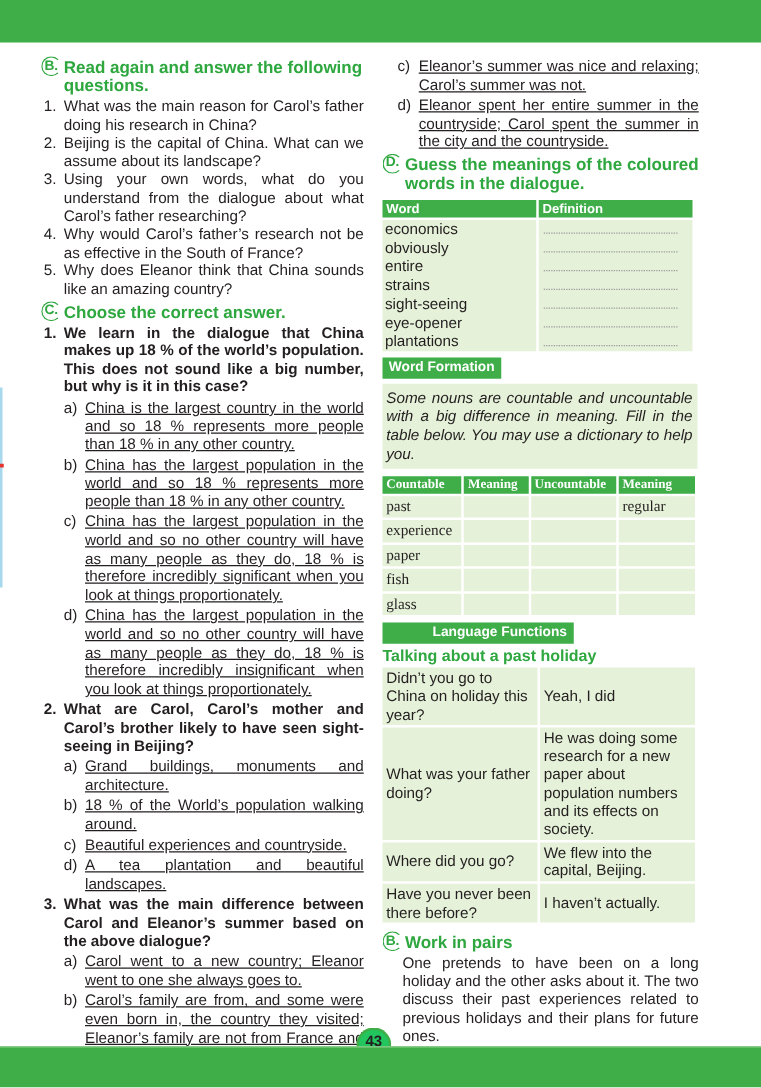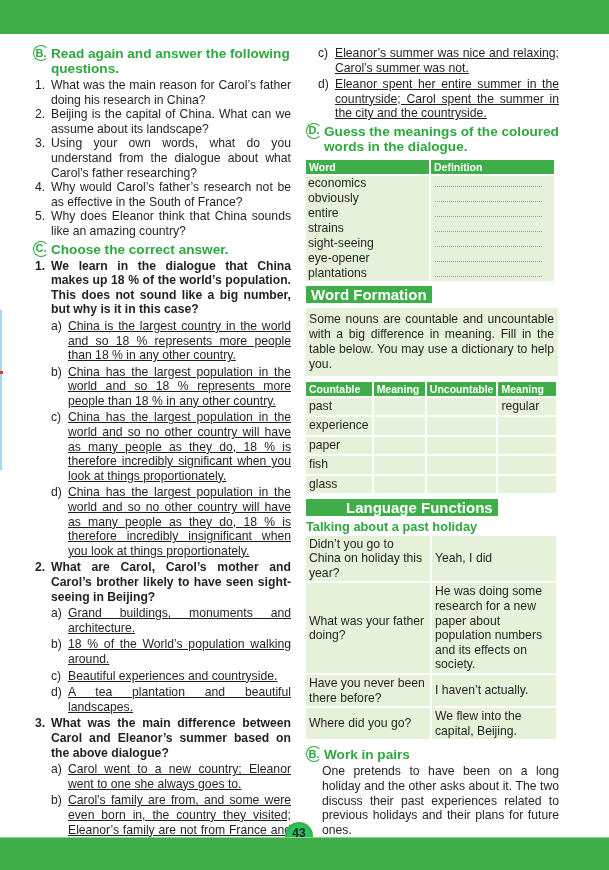--- a/index.html
+++ b/index.html
@@ -28,24 +28,24 @@
   .mb2 { margin-bottom: 2px; }
 
   table { border-collapse: separate; border-spacing: 2px; }
   .tbl-word { width: 252px; margin-left: -2px; margin-top: 4px; }
   .th-green { background: #3fae49; color: #fff; font-weight: bold; font-size: 10.5px; text-align: left; padding: 1px 3px; line-height: 12px; }
   .td-pale { background: #e5f1d8; vertical-align: top; }
   .wordlist div { line-height: 15px; padding-left: 2px; }
   .deflines div { height: 15px; position: relative; }
   .deflines div::after { content: ""; position: absolute; left: 4px; right: 12px; bottom: 4px; border-bottom: 1px dotted #999; }
 
-  .tag-head { display: inline-block; background: #3fae49; color: #fff; font-weight: bold; font-size: 15px; padding: 1px 5px; margin-top: 3px; line-height: 15px; }
-  .note-box { background: #e5f1d8; padding: 4px 4px 4px 3px; margin-top: 4px; width: 252px; text-align: justify; line-height: 15px; }
-
-  .tbl-wf { width: 254px; margin-left: -2px; margin-top: 4px; }
+  .tag-head { display: inline-block; background: #3fae49; color: #fff; font-weight: bold; font-size: 11px; padding: 1px 5px; margin-top: 3px; line-height: 15px; }
+  .note-box { background: #e5f1d8; padding: 4px 4px 4px 3px; margin-top: 4px; width: 252px; text-align: justify; line-height: 15px; font-style: italic; }
+
+  .tbl-wf { width: 254px; margin-left: -2px; margin-top: 4px; font-family: Liberation Serif, serif; }
   .tbl-wf td { height: 17.5px; padding: 0 3px; line-height: 17px; }
 
   .sub-head { color: #2ea73f; font-weight: bold; font-size: 12.8px; margin-top: 2px; line-height: 15px; }
   .tbl-lf { width: 254px; margin-left: -2px; }
   .tbl-lf td { padding: 1px 3px; line-height: 14.6px; vertical-align: middle; }
 
   .pair-text { padding-left: 16px; text-align: justify; line-height: 14.6px; }
 
   .page-num { position: absolute; left: 285px; top: 822px; width: 28px; height: 17px; text-align: center; font-weight: bold; font-size: 12px; line-height: 18px; border: 2px solid #3fae49; border-bottom: none; border-radius: 14px 14px 0 0; background: #22c55e; }
 </style>
@@ -247,27 +247,27 @@
       <tbody>
           <tr>
         <td class="td-pale" style="width:50%;">Didn’t you go to China on holiday this year?</td>
         <td class="td-pale">Yeah, I did</td>
       </tr>
       <tr>
         <td class="td-pale">What was your father doing?</td>
         <td class="td-pale">He was doing some research for a new paper about population numbers and its effects on society.</td>
       </tr>
       <tr>
+        <td class="td-pale">Where did you go?</td>
+        <td class="td-pale">We flew into the capital, Beijing.</td>
+      </tr>
+      <tr>
         <td class="td-pale">Have you never been there before?</td>
         <td class="td-pale">I haven’t actually.</td>
       </tr>
-      <tr>
-        <td class="td-pale">Where did you go?</td>
-        <td class="td-pale">We flew into the capital, Beijing.</td>
-      </tr>
     </tbody>
       </table>
   </section>
 
   <section style="margin-top:6px;">
     <div class="sec-head">
       <span class="sec-letter">B.</span>
       <span class="sec-title">Work in pairs</span>
     </div>
     <div class="pair-text">One pretends to have been on a long holiday and the other asks about it. The two discuss their past experiences related to previous holidays and their plans for future ones.</div>

